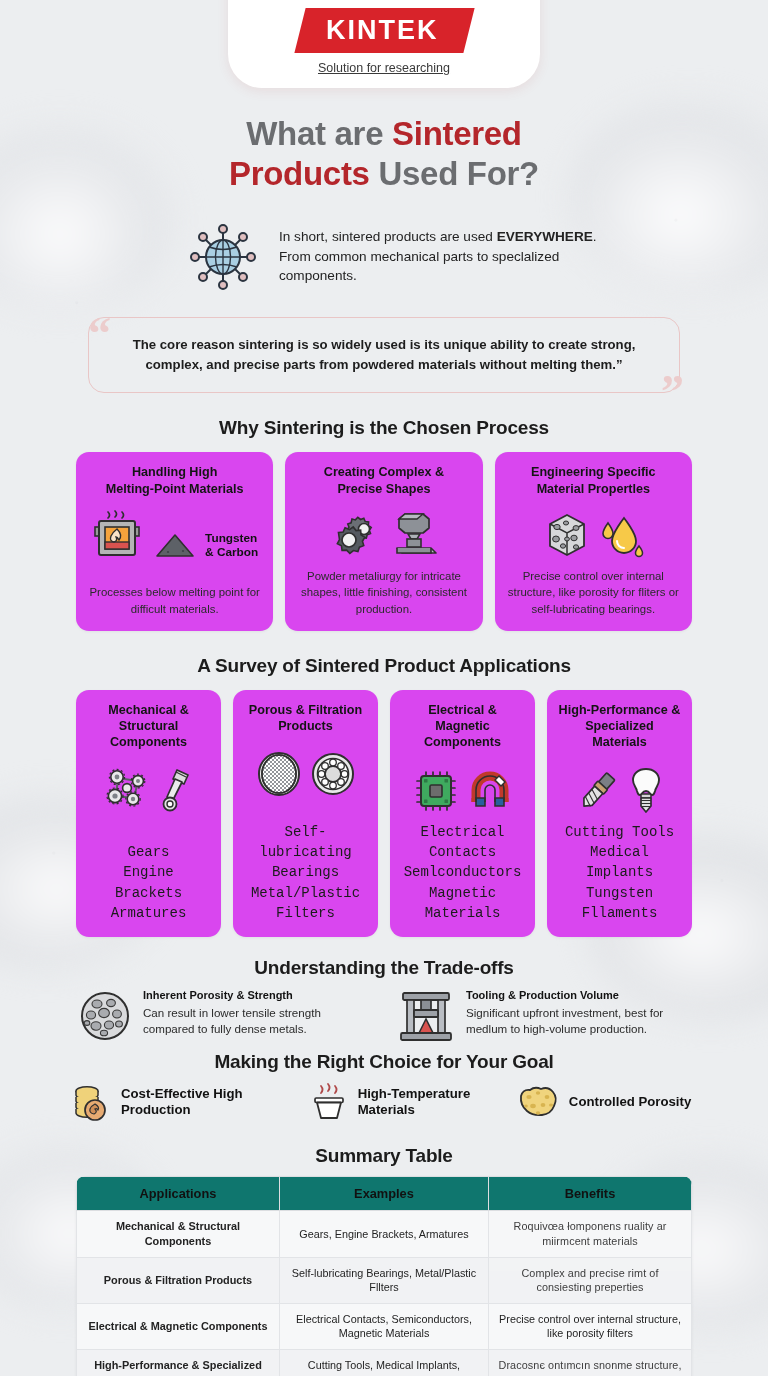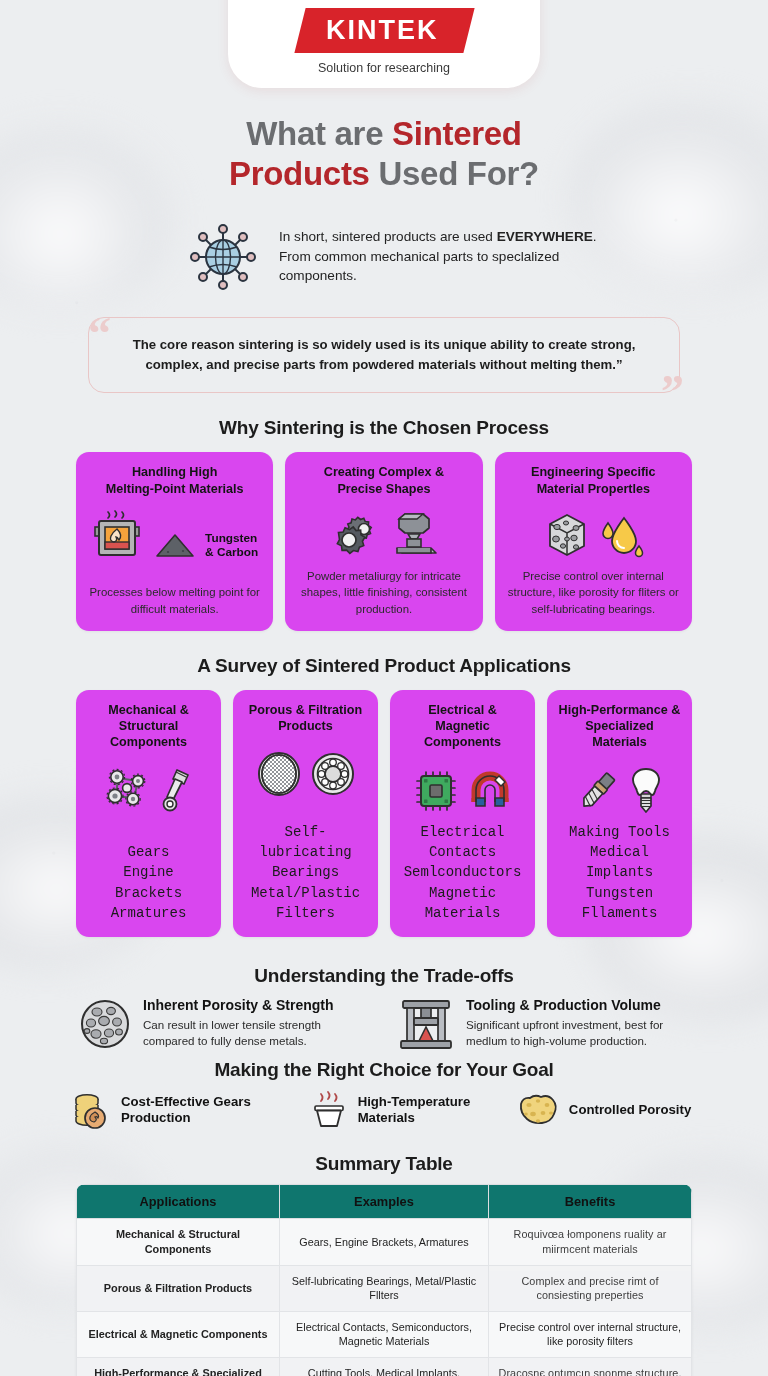--- a/index.html
+++ b/index.html
@@ -50,21 +50,21 @@
     box-shadow:0 3px 12px rgba(190,70,70,.10);
   }
   .logo-wrap { position:absolute; left:228px; top:8px; width:312px; text-align:center; }
   .kintek-badge {
     display:inline-block; background:#d8232a; color:#fff;
     font-weight:bold; letter-spacing:2px; font-size:27px; line-height:1;
     padding:9px 30px 9px 26px;
     transform:skewX(-14deg);
   }
   .kintek-badge span { display:inline-block; transform:skewX(14deg); }
-  .tagline { font-size:12.5px; color:#3a3a3a; margin-top:8px; }
+  .tagline { font-size:12.5px; color:#3a3a3a; margin-top:8px;text-decoration:underline; }
 
   
   .title {
     margin-top:26px; text-align:center;
     font-size:33px; font-weight:bold; line-height:1.22; color:#6b6d70;
     letter-spacing:-.3px;
   }
   .title .hl { color:#b4262b; }
 
   
@@ -102,21 +102,21 @@
   .card-title { font-size:12.6px; font-weight:bold; line-height:1.3; color:#141414; }
   .card-icons { display:flex; align-items:flex-end; justify-content:center; gap:8px; margin:9px 0 8px; min-height:54px; }
   .card-desc { font-size:11.4px; line-height:1.42; color:#2a2a2a; margin-top:auto; }
   .card-list { font-size:14px; line-height:1.45; color:#1b1b1b; margin-top:auto;font-family:Liberation Mono, monospace; }
 
   .tungsten-label { font-size:11.8px; font-weight:bold; line-height:1.25; text-align:left; color:#111; }
 
   
   .tradeoffs { display:flex; gap:26px; padding:0 78px; margin-top:4px; }
   .tro { display:flex; gap:11px; flex:1; align-items:flex-start; }
-  .tro-title { font-size:14px; font-weight:bold; color:#121212; line-height:1.25; }
+  .tro-title { font-size:11px; font-weight:bold; color:#121212; line-height:1.25; }
   .tro-desc { font-size:11.6px; line-height:1.4; color:#2b2b2b; margin-top:2px; }
 
   
   .choices { display:flex; padding:0 70px; margin-top:6px; align-items:center; }
   .choice { display:flex; align-items:center; gap:9px; }
   .choice.c1 { width:38%; }
   .choice.c2 { width:33%; }
   .choice.c3 { width:29%; }
   .choice-txt { font-size:13.2px; font-weight:bold; line-height:1.25; color:#121212; }
 
@@ -485,28 +485,28 @@
             <path d="M14 32 h10 v8 l-5 6 -5-6z" fill="#e6e6e7" stroke="#2f2f2f" stroke-width="1.7" stroke-linejoin="round"></path>
             <g stroke="#2f2f2f" stroke-width="1.1" fill="none">
               <path d="M14 34.5 H24"></path>
                 <path d="M14 37.5 H24"></path>
                 <path d="M15 40.5 H23"></path>
             </g>
           </svg>
         </span>
       </div>
       <div class="card-list">
-        <div>Making Tools</div>
+        <div>Cutting Tools</div>
         <div>Medical Implants</div>
         <div>Tungsten Fllaments</div>
       </div>
     </div>
   </div>
 
-  <div class="sec-h" style="margin-top:28px;margin-bottom:10px;">Understanding the Trade-offs</div>
+  <div class="sec-h" style="margin-top:20px;margin-bottom:10px;">Understanding the Trade-offs</div>
   <div class="tradeoffs">
     <div class="tro">
       <span>
         <svg width="54" height="54" viewBox="0 0 54 54">
           <circle cx="27" cy="27" r="23" fill="#d9dadc" stroke="#2f2f2f" stroke-width="2"></circle>
           <g fill="#a9abaf" stroke="#3a3a3a" stroke-width="1.1">
             <ellipse cx="19" cy="15" rx="5" ry="4"></ellipse>
               <ellipse cx="33" cy="14" rx="4.4" ry="3.6"></ellipse>
             <ellipse cx="13" cy="26" rx="4.6" ry="4"></ellipse>
               <ellipse cx="26" cy="24" rx="5.4" ry="4.6"></ellipse>
@@ -552,21 +552,21 @@
             <ellipse cx="17" cy="10" rx="11" ry="4.2"></ellipse>
             <path d="M6 10 v4 a11 4.2 0 0 0 22 0 v-4"></path>
             <path d="M6 16 v4 a11 4.2 0 0 0 22 0 v-4"></path>
             <path d="M6 22 v4 a11 4.2 0 0 0 22 0 v-4"></path>
             <path d="M6 28 v4 a11 4.2 0 0 0 22 0 v-4"></path>
           </g>
           <circle cx="25" cy="29" r="10" fill="#e7ab72" stroke="#2f2f2f" stroke-width="1.7"></circle>
           <path d="M25 23 q5 3 3 6 q-1-2 -3-1 q3 3 -1 5 q-5-1 -4-5 q1-3 5-5z" fill="#d08f57" stroke="#2f2f2f" stroke-width="1.2"></path>
         </svg>
       </span>
-      <div class="choice-txt">Cost-Effective Gears Production</div>
+      <div class="choice-txt">Cost-Effective High Production</div>
     </div>
     <div class="choice c2">
       <span>
         <svg width="40" height="42" viewBox="0 0 40 42">
           <g stroke="#b04a4a" stroke-width="1.8" fill="none" stroke-linecap="round">
             <path d="M12 5 q3 3.5 0 7"></path>
               <path d="M19 3 q3 3.5 0 7"></path>
               <path d="M26 5 q3 3.5 0 7"></path>
           </g>
           <rect x="6" y="17" width="28" height="4.5" rx="1.2" fill="#fff" stroke="#2f2f2f" stroke-width="1.7"></rect>

